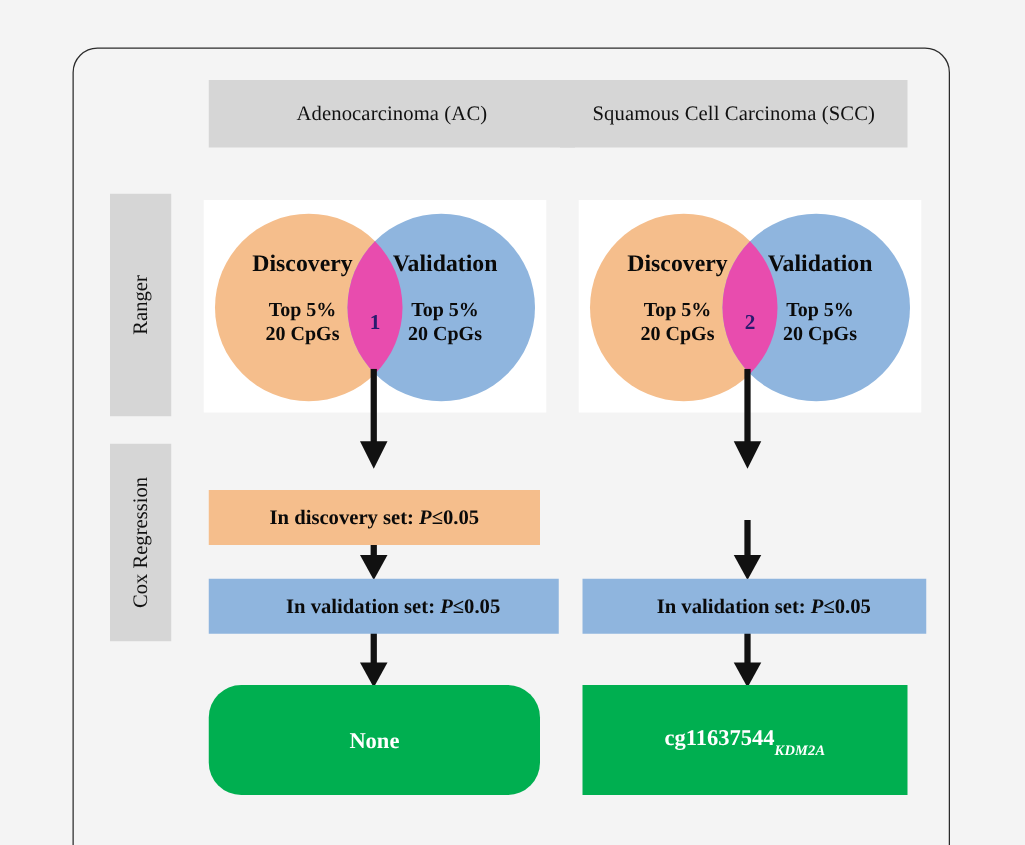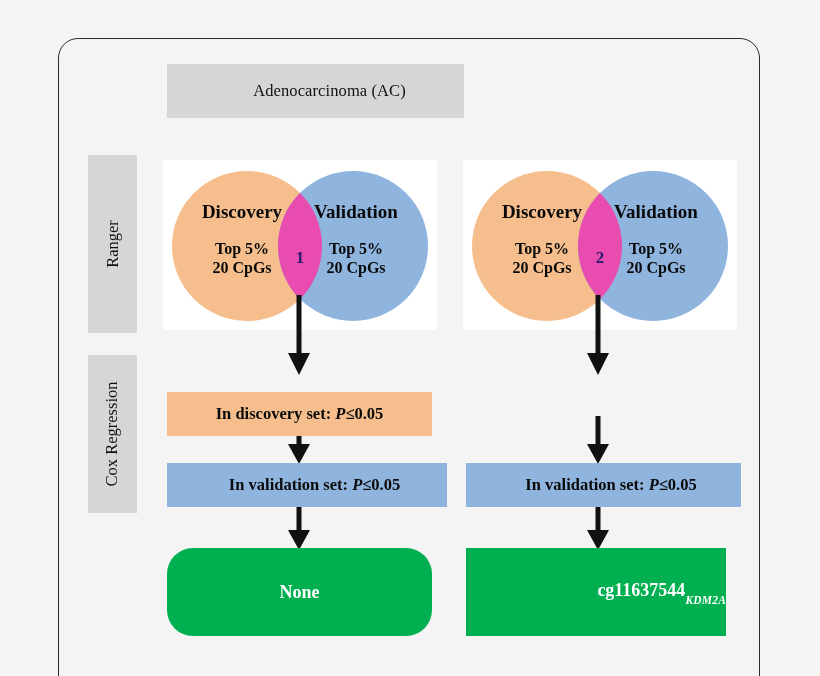--- a/index.html
+++ b/index.html
@@ -41,21 +41,21 @@
     position: absolute;
     height: 54px;
     background: #d6d6d6;
     display: flex;
     align-items: center;
     justify-content: center;
     font-size: 16.5px;
     color: #111;
     letter-spacing: 0.1px;
   }
-  #hdr-ac  { left: 167px; top: 64px; width: 269px; padding-left: 28px; }
+  #hdr-ac  { left: 167px; top: 64px; width: 293px; }
   #hdr-scc { left: 448px; top: 64px; width: 278px; }
 
   
   .stage-label {
     position: absolute;
     left: 88px;
     width: 49px;
     background: #d6d6d6;
     display: flex;
     align-items: center;
@@ -144,21 +144,21 @@
   }
   .box-orange { background: #F5BE8C; }
   .box-blue   { background: #8FB5DE; padding-left: 15px; }
   .box-green  { background: #00AF50; color: #ffffff; }
 
   #box-ac-disc  { left: 167px; top: 392px; width: 265px; height: 44px; }
   #box-scc-disc { left: 466px; top: 373px; width: 260px; height: 44px; }
   #box-ac-val   { left: 167px; top: 463px; width: 265px; height: 44px; }
   #box-scc-val  { left: 466px; top: 463px; width: 260px; height: 44px; }
   #box-ac-res   { left: 167px; top: 548px; width: 265px; height: 88px; border-radius: 26px; }
-  #box-scc-res  { left: 466px; top: 548px; width: 260px; height: 88px; justify-content: flex-end; }
+  #box-scc-res  { left: 466px; top: 548px; width: 260px; height: 88px; }
 
   .res-line { display: block; white-space: nowrap; font-size: 18px; }
   .gene-sub {
     font-size: 11.5px;
     font-style: italic;
     vertical-align: sub;
     position: relative;
     top: 3px;
     letter-spacing: 0.2px;
   }
@@ -170,20 +170,23 @@
 </style>
 </head>
 <body>
 
 <div id="canvas">
 
   <div class="frame"></div>
 
   <div class="col-header" id="hdr-ac">
     <span>Adenocarcinoma (AC)</span>
+  </div>
+  <div class="col-header" id="hdr-scc">
+    <span>Squamous Cell Carcinoma (SCC)</span>
   </div>
 
   <div class="stage-label" id="stage-ranger">
     <span>Ranger</span>
   </div>
   <div class="stage-label" id="stage-cox">
     <span>Cox Regression</span>
   </div>
 
   <div class="venn-panel" id="venn-ac">

